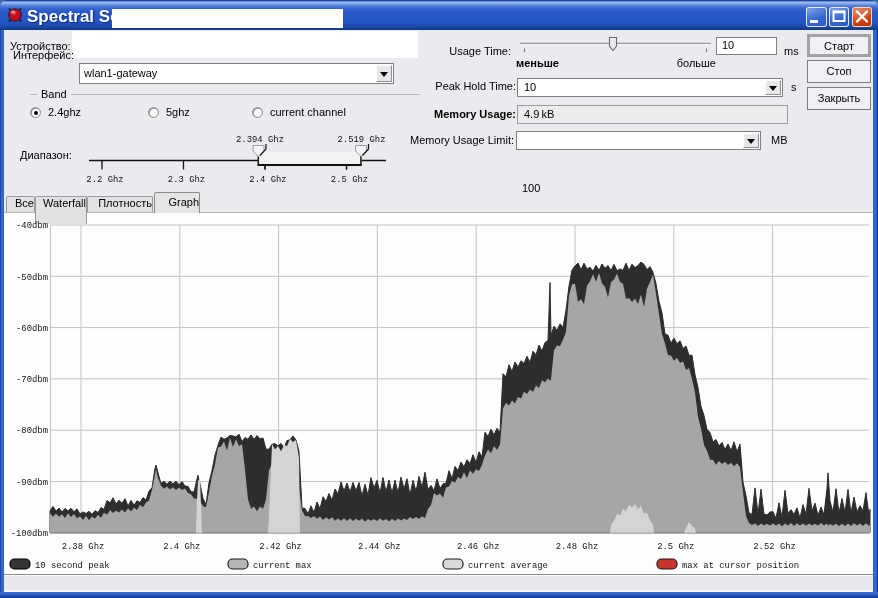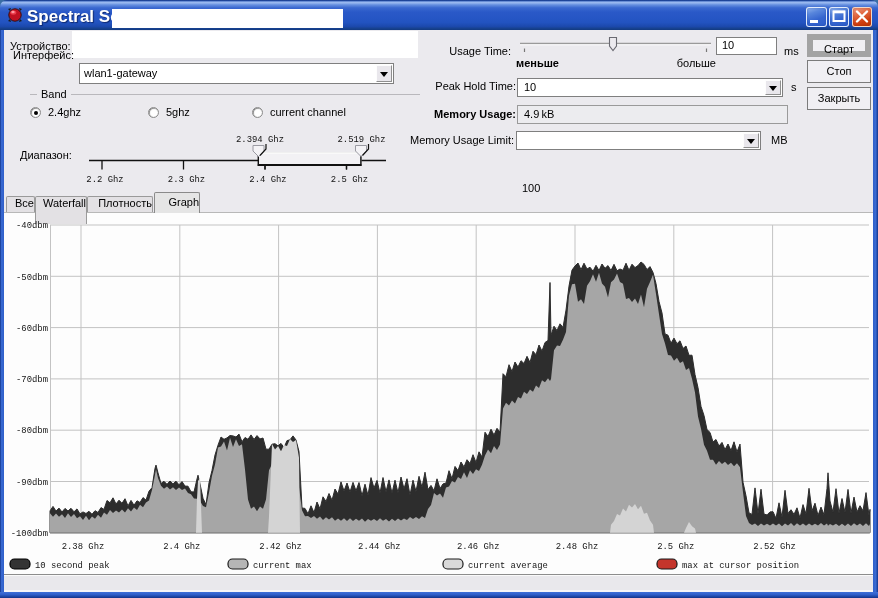--- a/index.html
+++ b/index.html
@@ -95,21 +95,21 @@
   <div class="rlab" style="left:380px; top:108px; width:136px;font-weight:bold;">Memory Usage:</div>
   <div class="abs" style="left:517px; top:105px; width:271px; height:19px; background:#ececef; border:1px solid #9a9a9a;"></div>
   <div class="lab" style="left:524px; top:108px;">4.9 kB</div>
 
   <div class="rlab" style="left:378px; top:134px; width:136px;">Memory Usage Limit:</div>
   <div class="field" style="left:516px; top:131px; width:245px; height:19px;"></div>
   <div class="lab" style="left:522px; top:134px;margin-top:48px;">100</div>
   <div class="combo-arrow" style="left:743px; top:133px; width:16px; height:15px;"></div>
   <div class="lab" style="left:771px; top:134px;">MB</div>
 
-  <div class="btn" style="top:34px; border:6px solid #a3a3a3; line-height:19px;">Старт</div>
+  <div class="btn" style="top:34px; border:3px solid #a3a3a3; line-height:19px;">Старт</div>
   <div class="btn" style="top:59.5px;">Стоп</div>
   <div class="btn" style="top:87px;">Закрыть</div>
 
   <div class="abs pane"></div>
   <div class="tab" style="left:6px; top:196px; width:29px; height:16px;">Все</div>
   <div class="tab" style="left:35px; top:196px; width:52px; height:28px;">Waterfall</div>
   <div class="tab" style="left:87px; top:196px; width:66px; height:16px;">Плотность</div>
   <div class="tab tabactive" style="left:154px; top:192px; width:46px; height:21px; line-height:19px;">Graph</div>
 
   <div class="abs status"></div>

